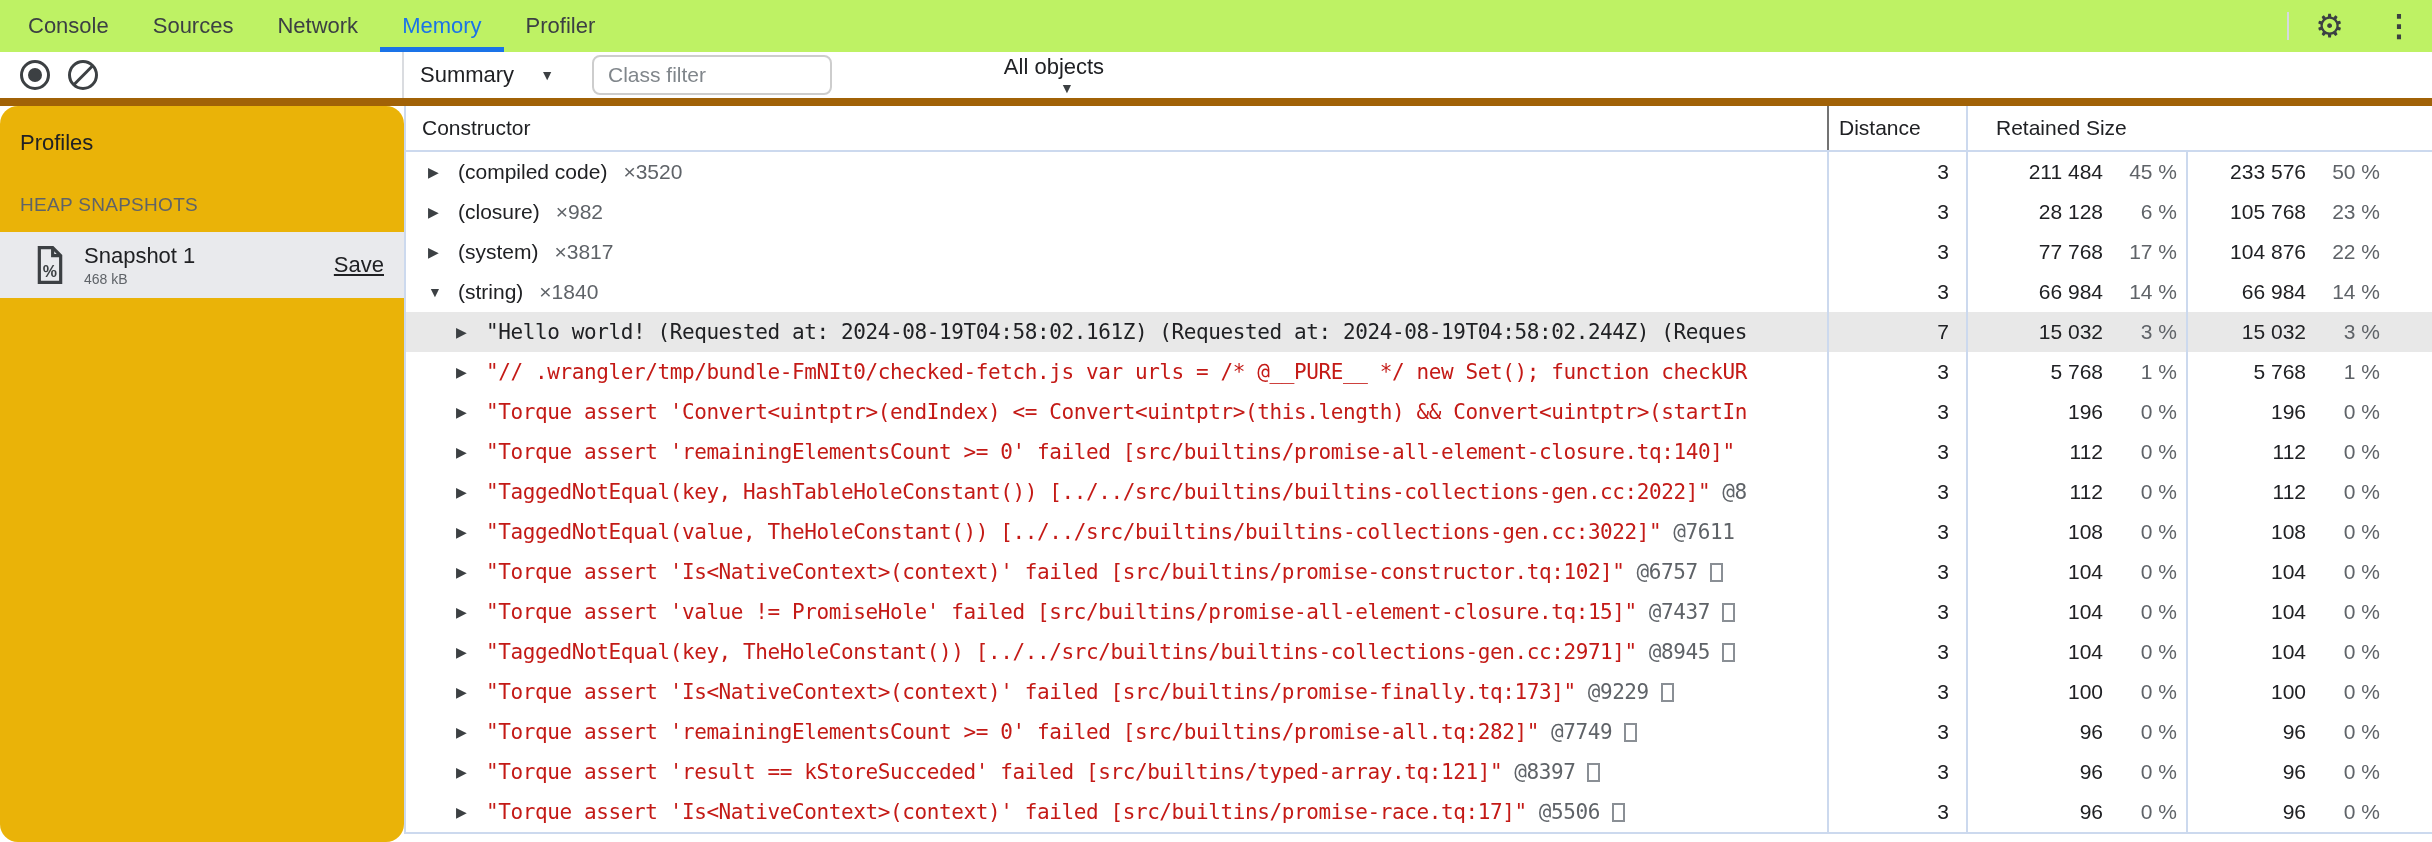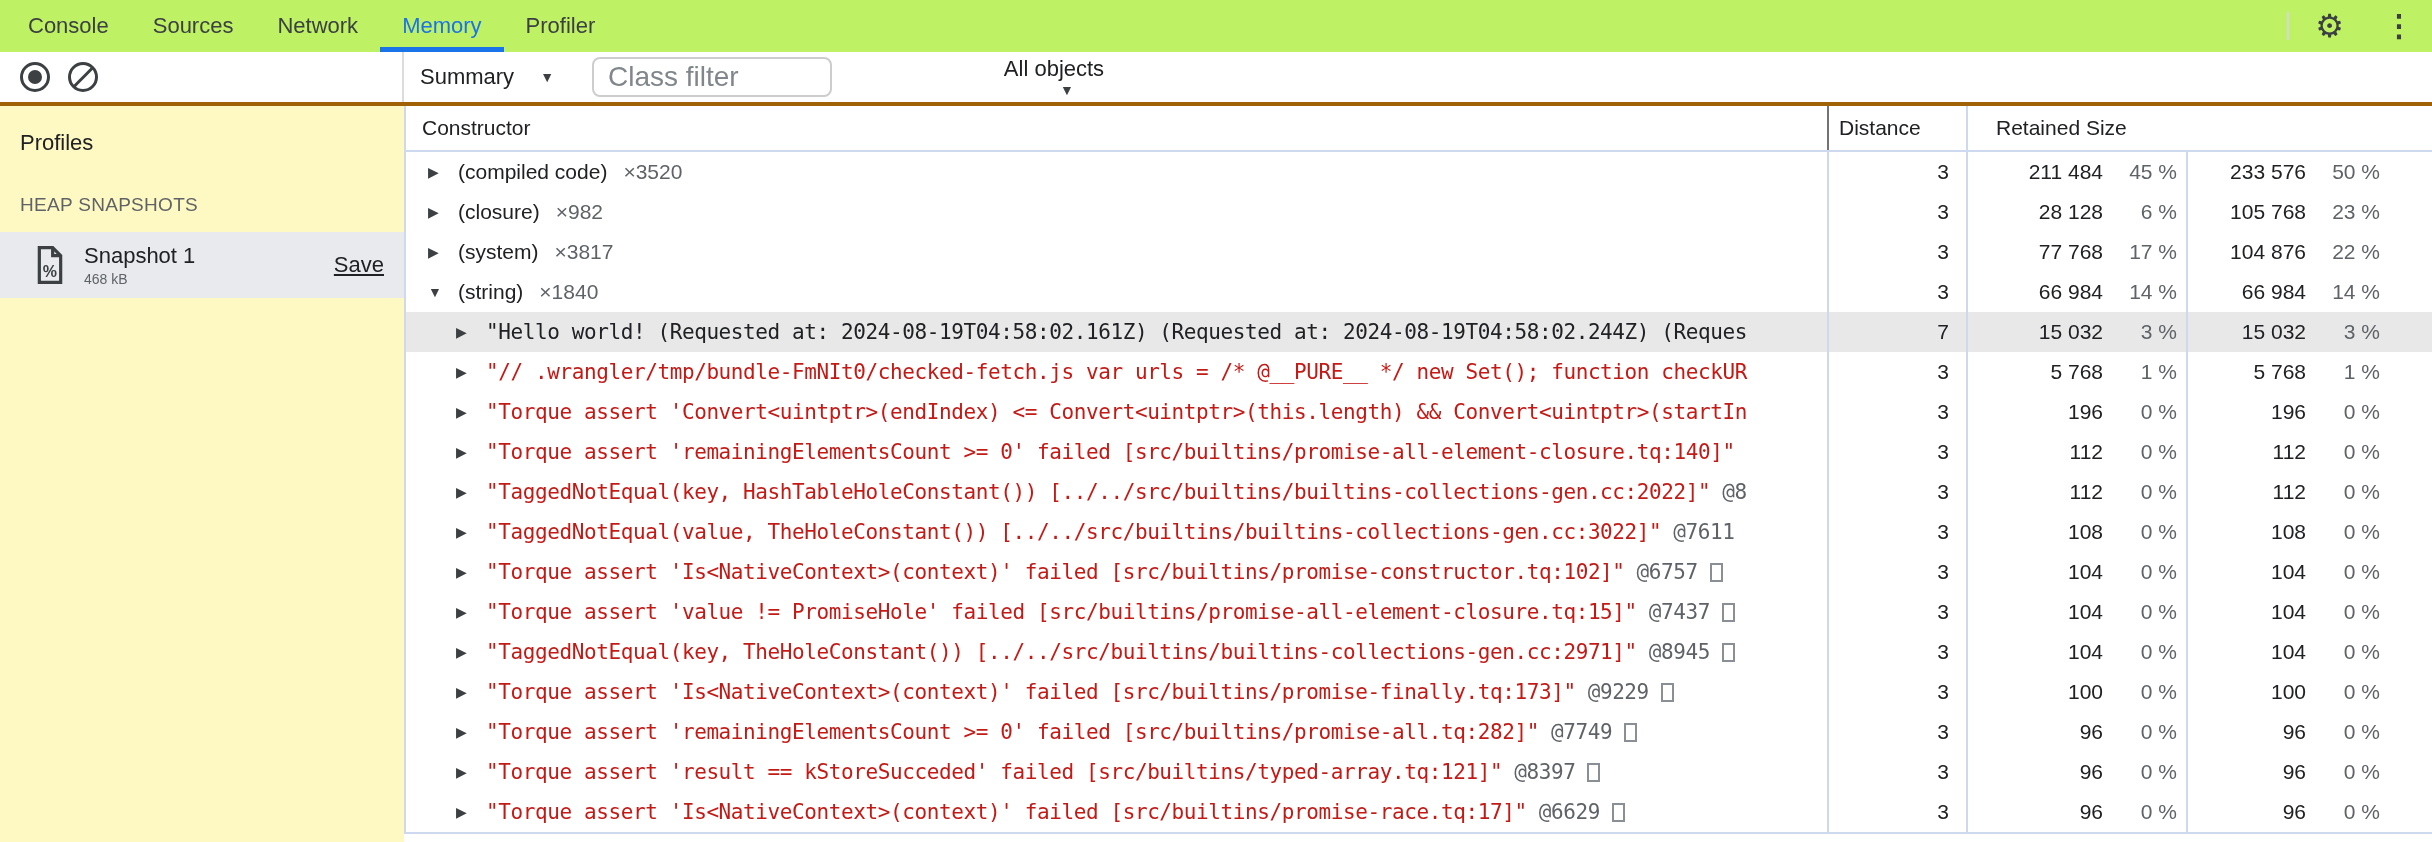--- a/index.html
+++ b/index.html
@@ -13,43 +13,43 @@
          color: #3c4043; border-bottom: 5px solid transparent; cursor: default; }
   .tab:first-child { margin-left: 6px; }
   .tab.active { color: #1a73e8; border-bottom-color: #1a73e8; }
   .tabbar-right { margin-left: auto; display: flex; align-items: center; padding-right: 18px; }
   .tabbar-divider { width: 2px; height: 28px; background: #d5d9de; margin-right: 26px; }
   .icon-btn { display: flex; align-items: center; justify-content: center; color: #3c4043; cursor: default; }
   .gear-glyph { font-size: 32px; line-height: 1; }
   .dots-glyph { font-size: 30px; font-weight: bold; line-height: 1; margin-left: 40px; letter-spacing: 0; }
 
   
-  .toolbar { height: 54px; background: #fff; display: flex; flex: none; border-bottom: 4px solid #a16207; }
+  .toolbar { height: 54px; background: #fff; display: flex; flex: none; border-bottom: 8px solid #a16207; }
   .toolbar-left { width: 404px; flex: none; display: flex; align-items: center; border-right: 2px solid #dadce0; }
   .record-btn { width: 30px; height: 30px; border: 3px solid #3c4043; border-radius: 50%;
                 margin-left: 20px; display: flex; align-items: center; justify-content: center; }
   .record-dot { width: 14px; height: 14px; background: #3c4043; border-radius: 50%; }
   .clear-btn { width: 30px; height: 30px; border: 3px solid #3c4043; border-radius: 50%;
                margin-left: 18px; position: relative; }
   .clear-btn::after { content: ""; position: absolute; left: 11px; top: -1px; width: 3px; height: 26px;
                       background: #3c4043; transform: rotate(45deg); }
   .toolbar-right { flex: 1; display: flex; align-items: center; }
   .select { display: flex; align-items: center; font-size: 22px; color: #202124; }
   .select .dd-arrow { font-size: 14px; color: #3c4043; margin-left: 26px; }
   .select-summary { margin-left: 16px; }
   .filter-input { margin-left: 38px; width: 240px; height: 40px; border: 2px solid #cdcdcd;
-                  border-radius: 8px; font-size: 28px; padding: 0 14px;
+                  border-radius: 8px; font-size: 21px; padding: 0 14px;
                   font-family: "Liberation Sans", sans-serif; color: #202124; outline: none; }
   .filter-input::placeholder { color: #80868b; }
   .select-objects { margin-left: 20px; width: 420px; justify-content: space-between; padding-right: 16px; flex-direction: column; }
 
   
   .content { flex: 1; display: flex; min-height: 0; }
 
-  .sidebar { width: 404px; flex: none; background: #fef9c3; }
+  .sidebar { width: 404px; flex: none; background: #eab308; border-radius: 18px; }
   .sidebar-title { font-size: 22px; color: #202124; margin: 24px 0 0 20px; }
   .sidebar-section { font-size: 19px; color: #5f6368; margin: 38px 0 0 20px; letter-spacing: .3px; }
   .snapshot-row { margin-top: 16px; height: 66px; display: flex; align-items: center; padding: 0 20px 0 34px; }
   .snapshot-row.selected { background: #e9eaed; }
   .snap-icon { flex: none; }
   .snap-text { margin-left: 18px; flex: 1; }
   .snap-name { font-size: 22px; color: #202124; }
   .snap-size { font-size: 14px; color: #5f6368; margin-top: 2px; }
   .save-link { font-size: 22px; color: #202124; text-decoration: underline; cursor: pointer; }
 
@@ -409,21 +409,21 @@
             </div>
             <div class="cell c-retained">
               <span class="num">96</span>
               <span class="pct">0 %</span>
             </div>
           </div>
           <div class="grid-row">
             <div class="cell c-constructor indent">
               <span class="tri">▶</span>
               <span class="mono str-text">"Torque assert 'Is&lt;NativeContext&gt;(context)' failed [src/builtins/promise-race.tq:17]"</span>
-              <span class="mono suffix">@6629</span>
+              <span class="mono suffix">@5506</span>
               <span class="tofu-box"></span>
             </div>
             <div class="cell c-distance">3</div>
             <div class="cell c-shallow">
               <span class="num">96</span>
               <span class="pct">0 %</span>
             </div>
             <div class="cell c-retained">
               <span class="num">96</span>
               <span class="pct">0 %</span>

